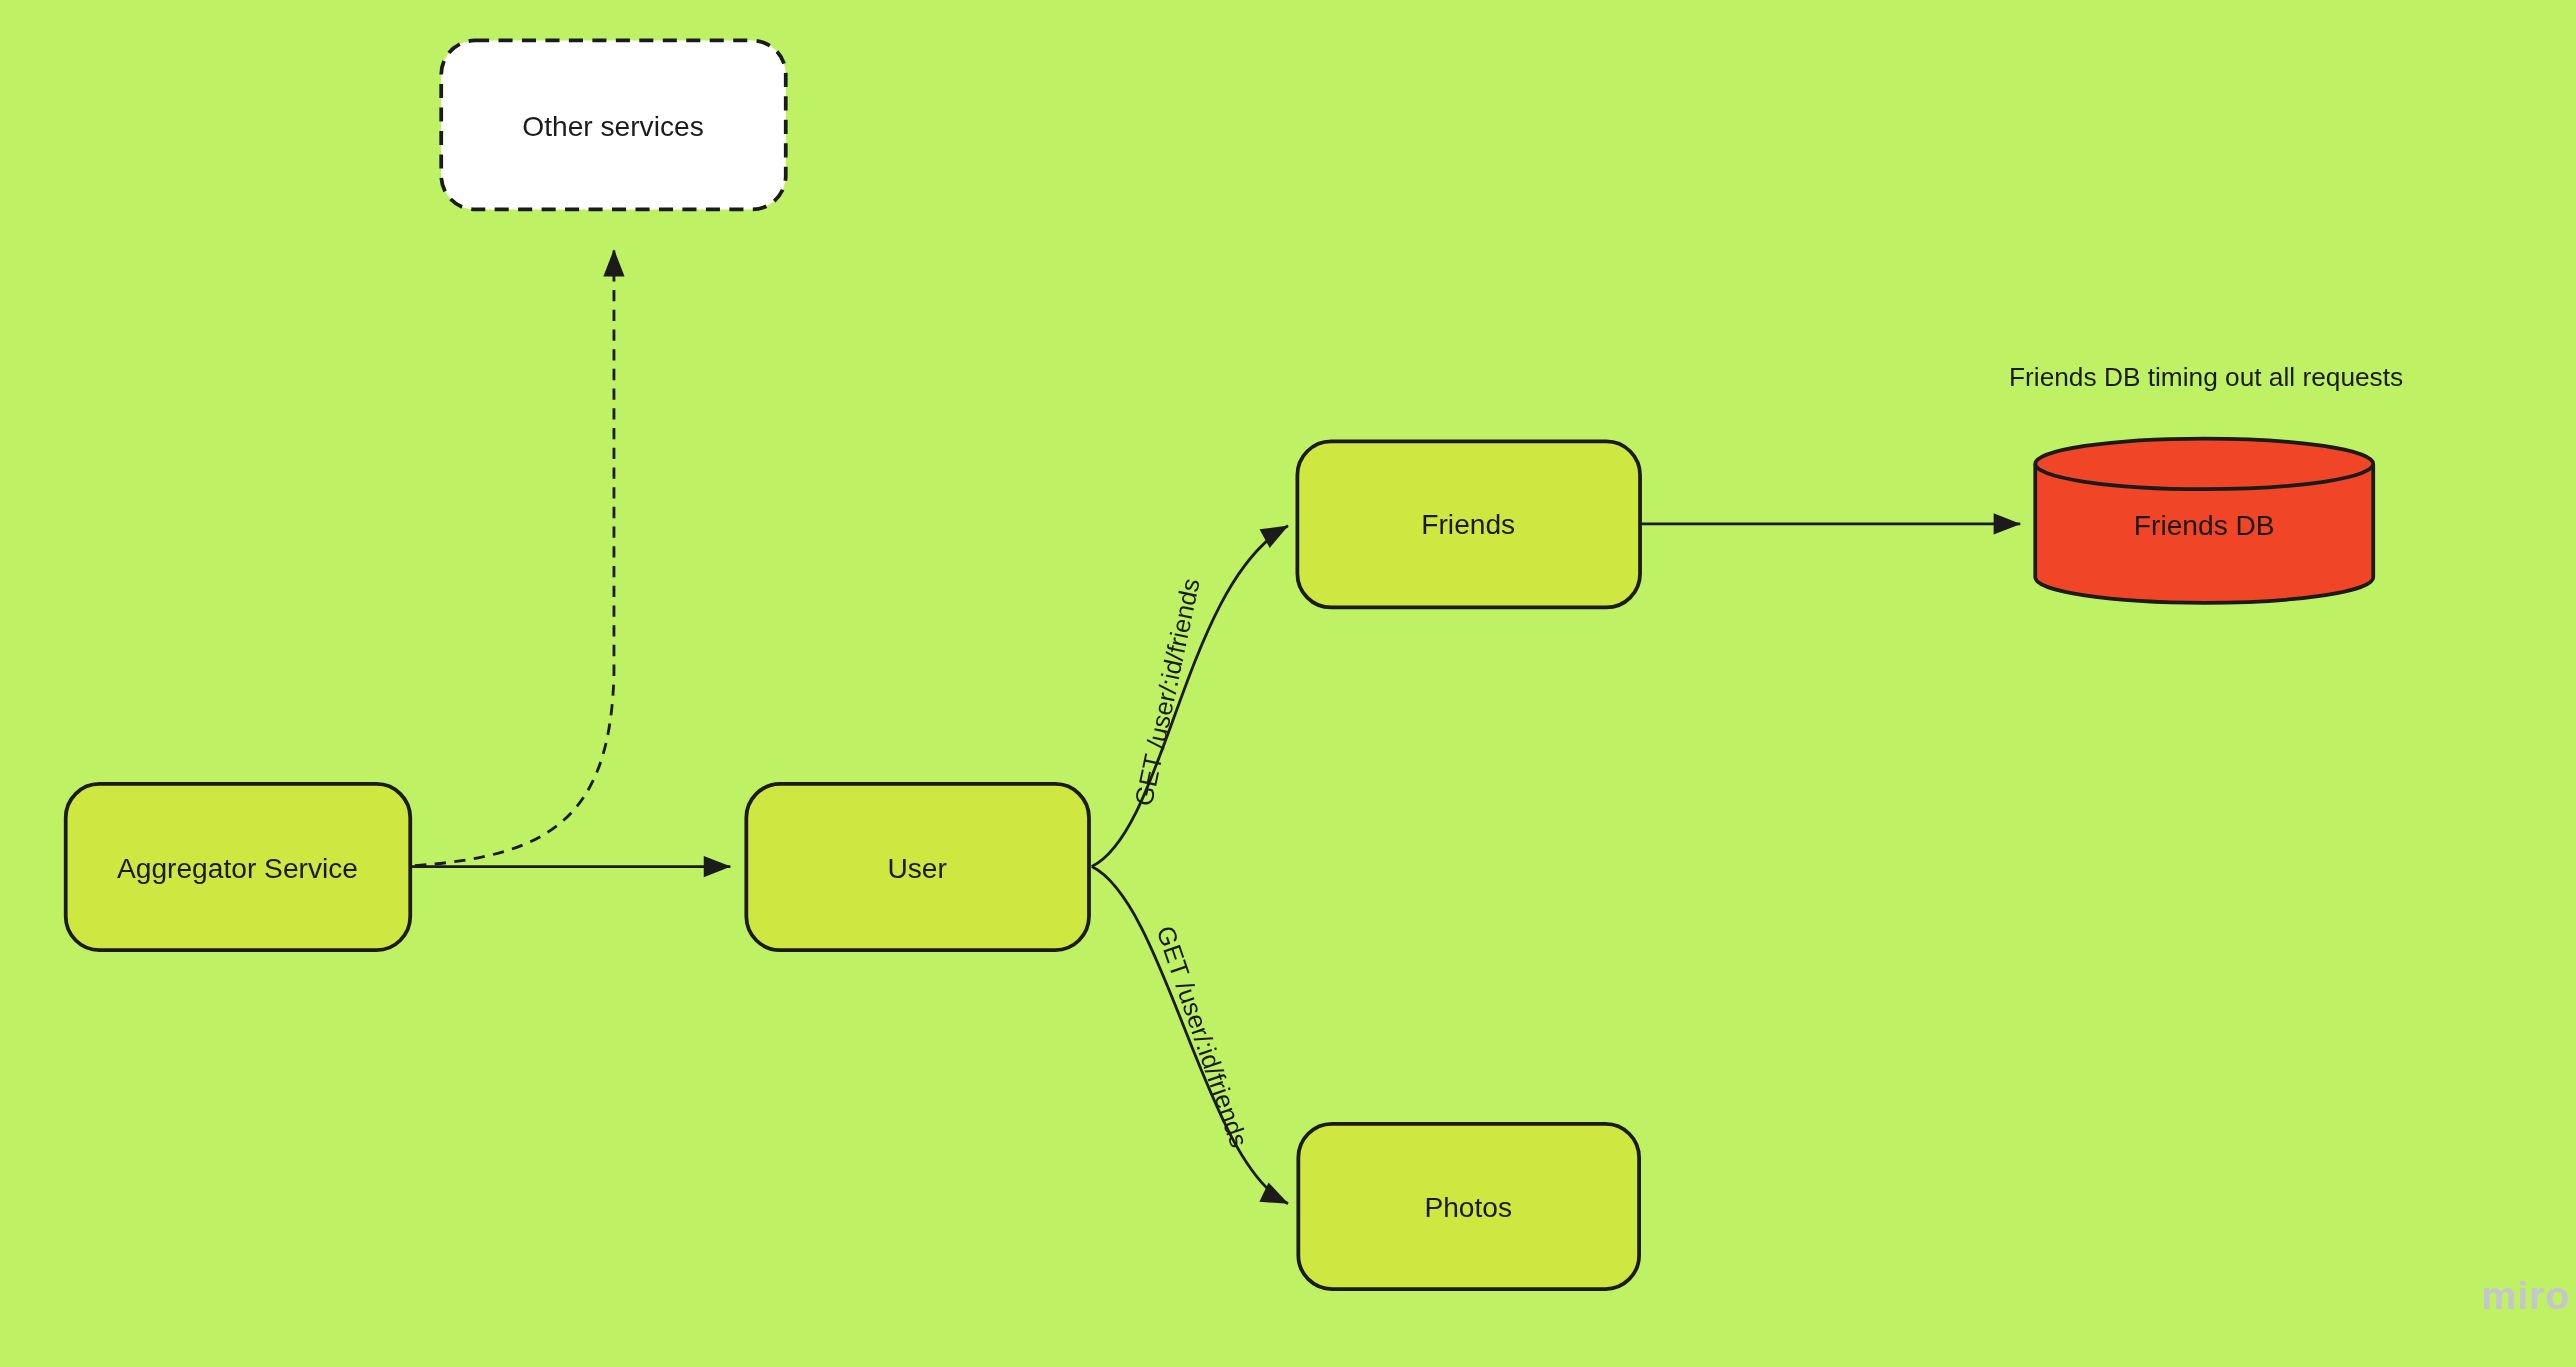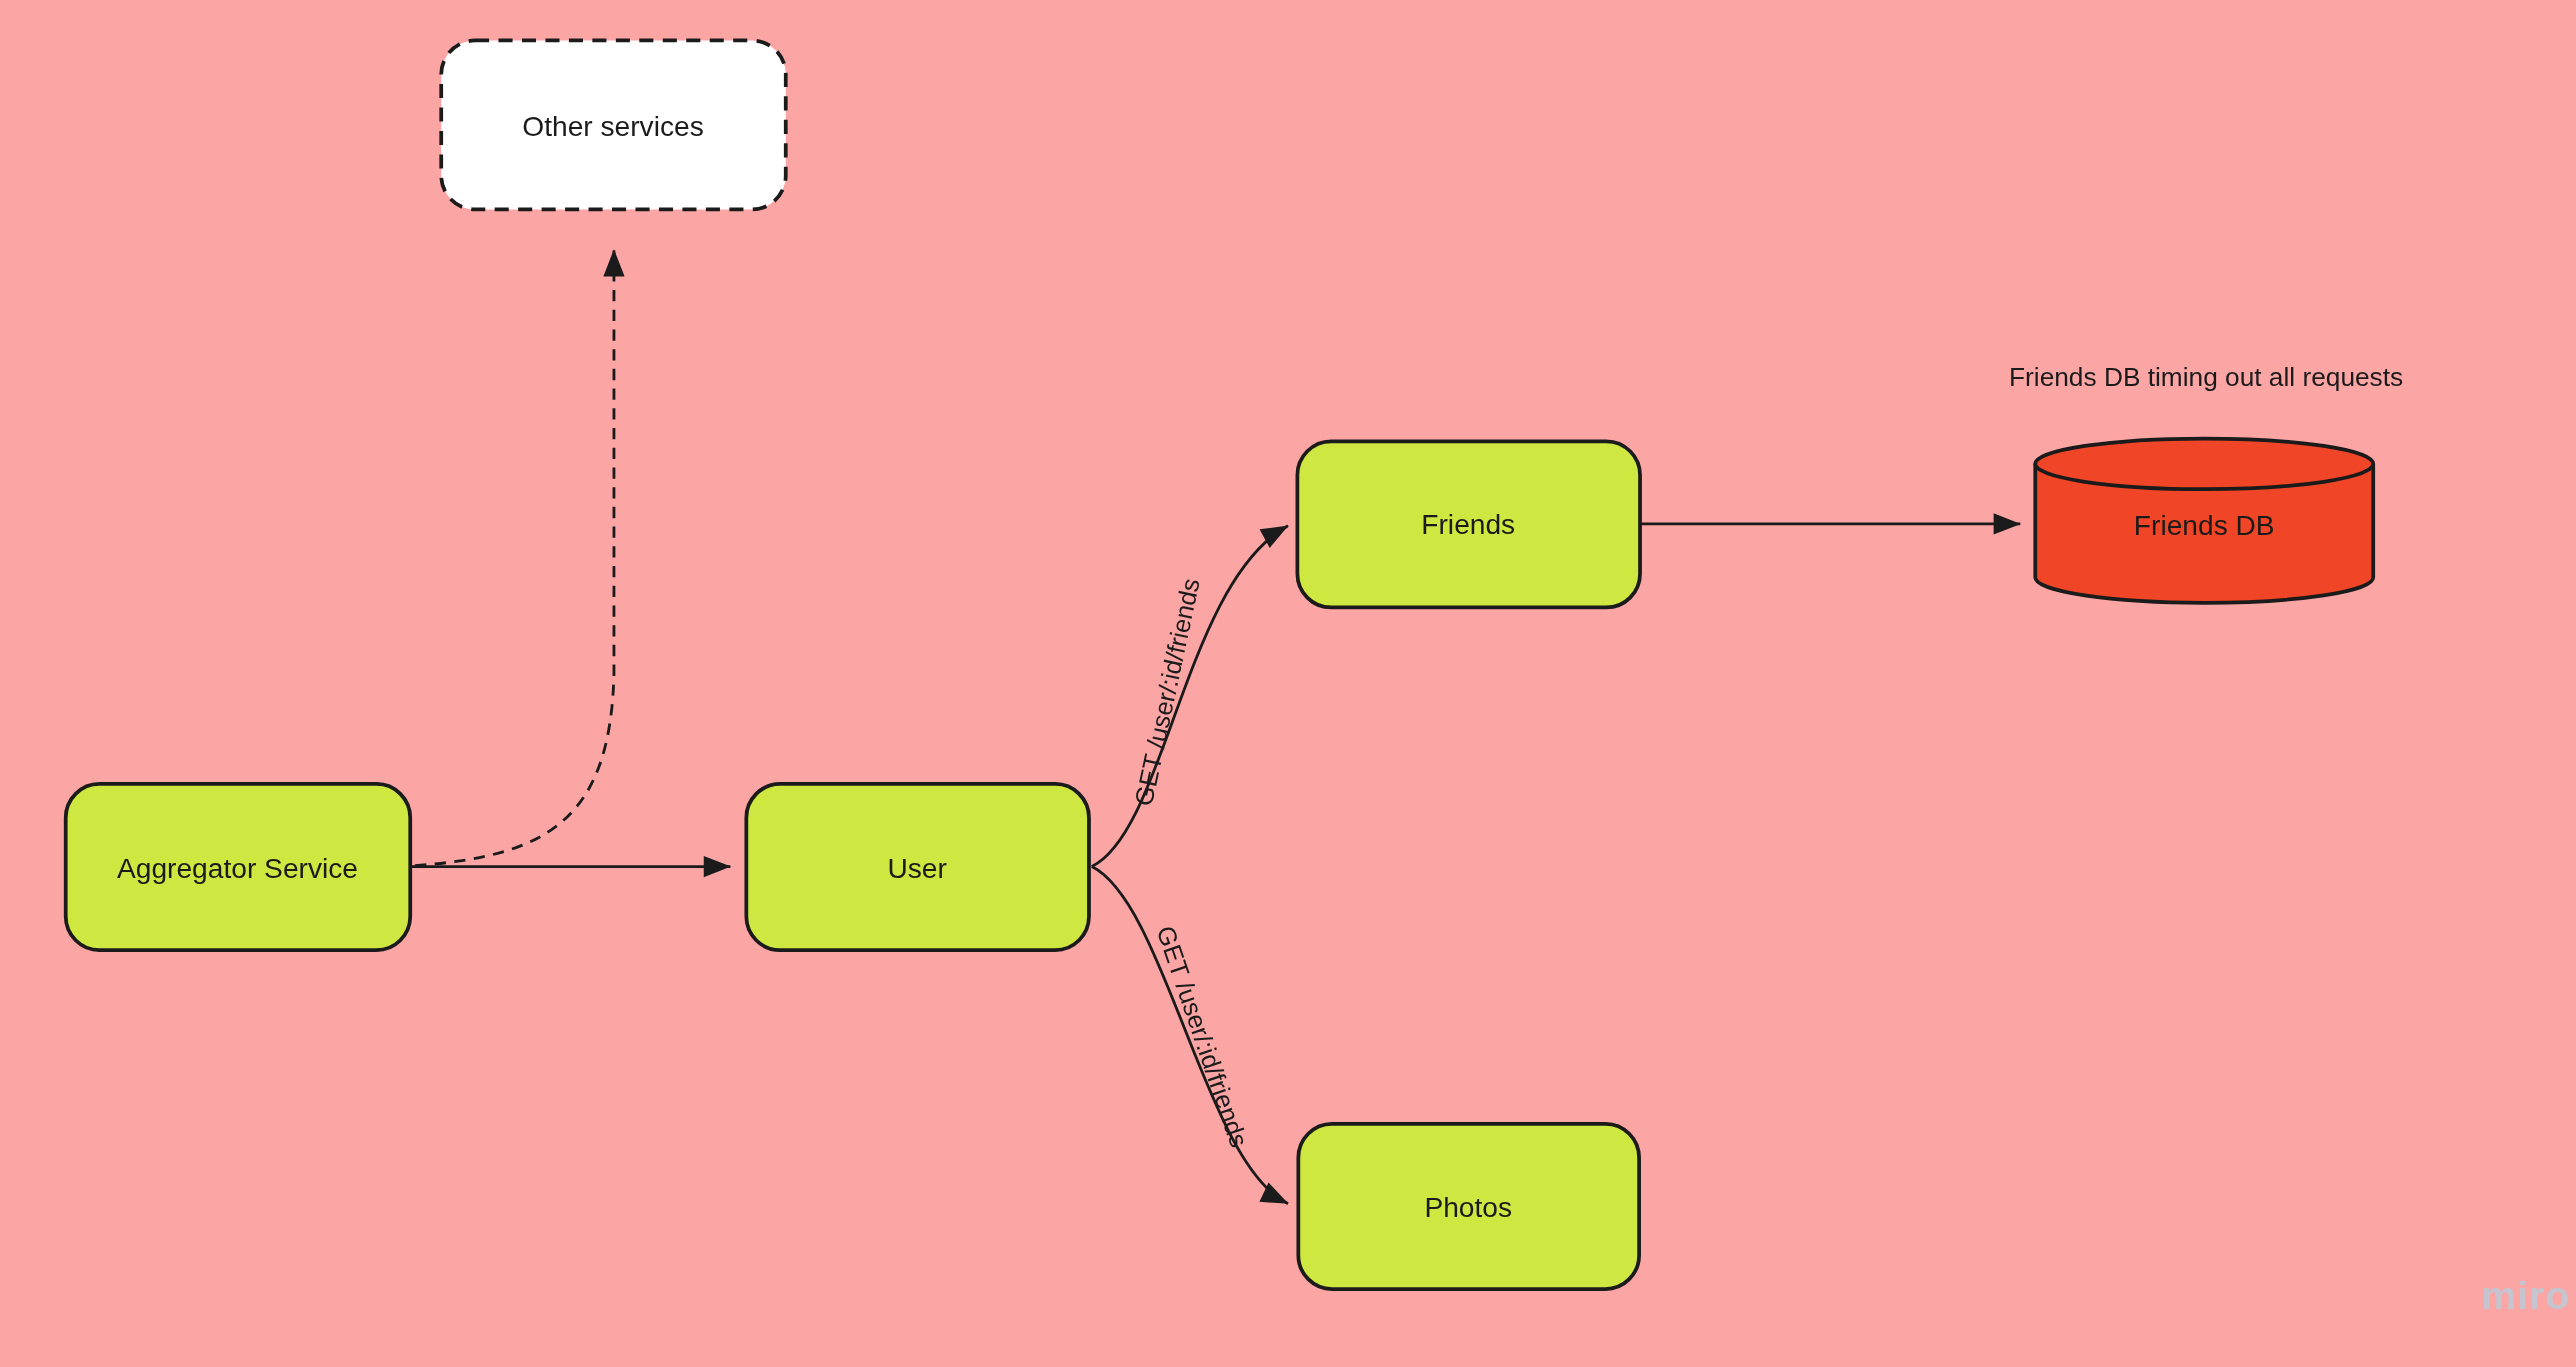--- a/index.html
+++ b/index.html
@@ -5,21 +5,21 @@
   html, body {
     margin: 0;
     padding: 0;
     background: #ffffff;
     font-family: "Liberation Sans", "DejaVu Sans", sans-serif;
   }
   #canvas {
     position: relative;
     width: 2576px;
     height: 1368px;
-    background: #fca5a5;
+    background: #bef264;
     overflow: hidden;
   }
   svg { display: block; }
   .node-label, .db-label, .note-text, .edge-label {
     fill: #1b1b1b;
     font-family: "Liberation Sans", "DejaVu Sans", sans-serif;
   }
   .node-label { font-size: 30px; }
   .db-label   { font-size: 30px; }
   .note-text  { font-size: 28px; }

